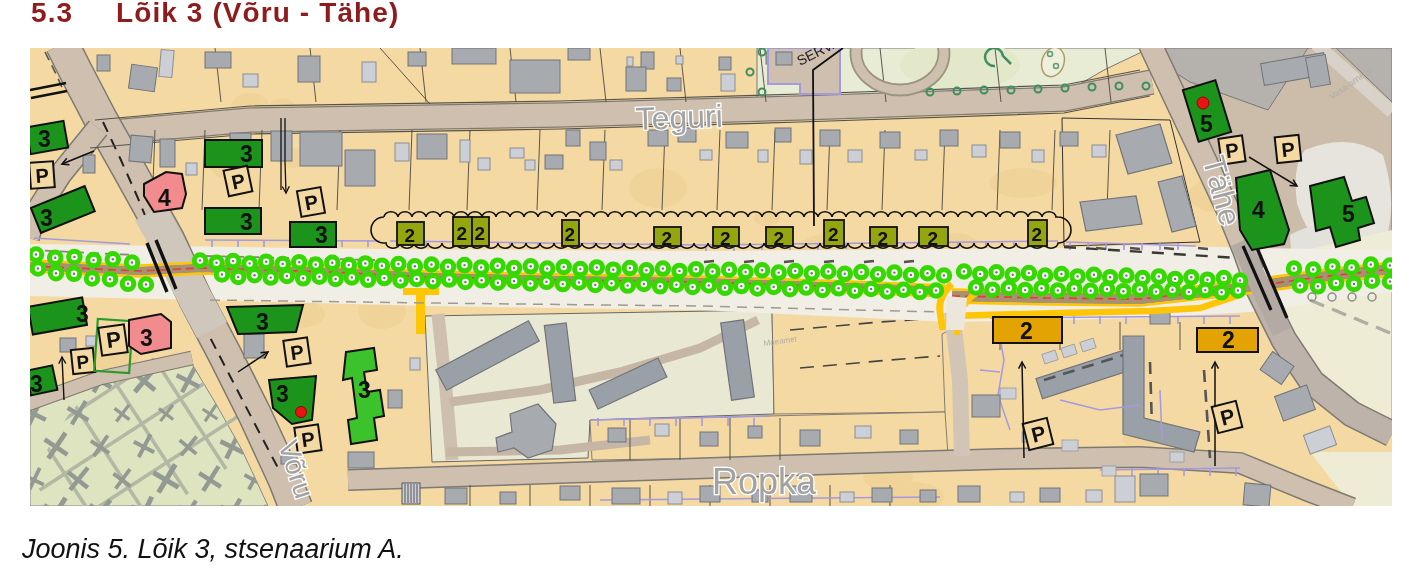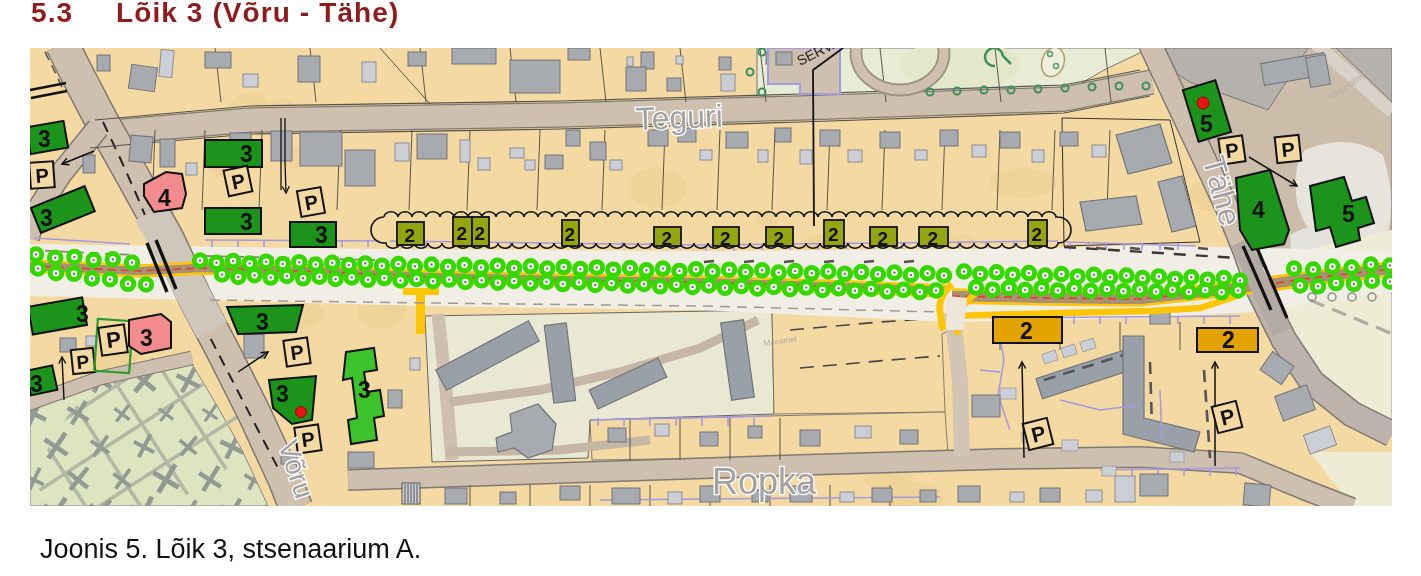--- a/index.html
+++ b/index.html
@@ -1,16 +1,16 @@
 <!DOCTYPE html>
 <html><head><meta charset="utf-8"><style>
 html,body{margin:0;padding:0;background:#fff;width:1421px;height:576px;overflow:hidden}
 body{font-family:"Liberation Sans", sans-serif;position:relative}
 .title{position:absolute;left:31px;top:-3px;font-size:28px;font-weight:bold;color:#8e1c1c;white-space:pre;letter-spacing:1.1px}
-.caption{position:absolute;left:40px;top:534px;font-size:27px;color:#111}
+.caption{position:absolute;left:22px;top:534px;font-size:27px;font-style:italic;color:#111}
 </style></head><body>
 
 <div class="title">5.3</div>
 <div class="title" style="left:116px">Lõik 3 (Võru - Tähe)</div>
 
 <svg width="1362" height="458" viewBox="30 48 1362 458" style="position:absolute;left:30px;top:48px">
 <defs>
       <clipPath id="mapclip">
         <rect x="30" y="48" width="1362" height="458"></rect>
       </clipPath>

